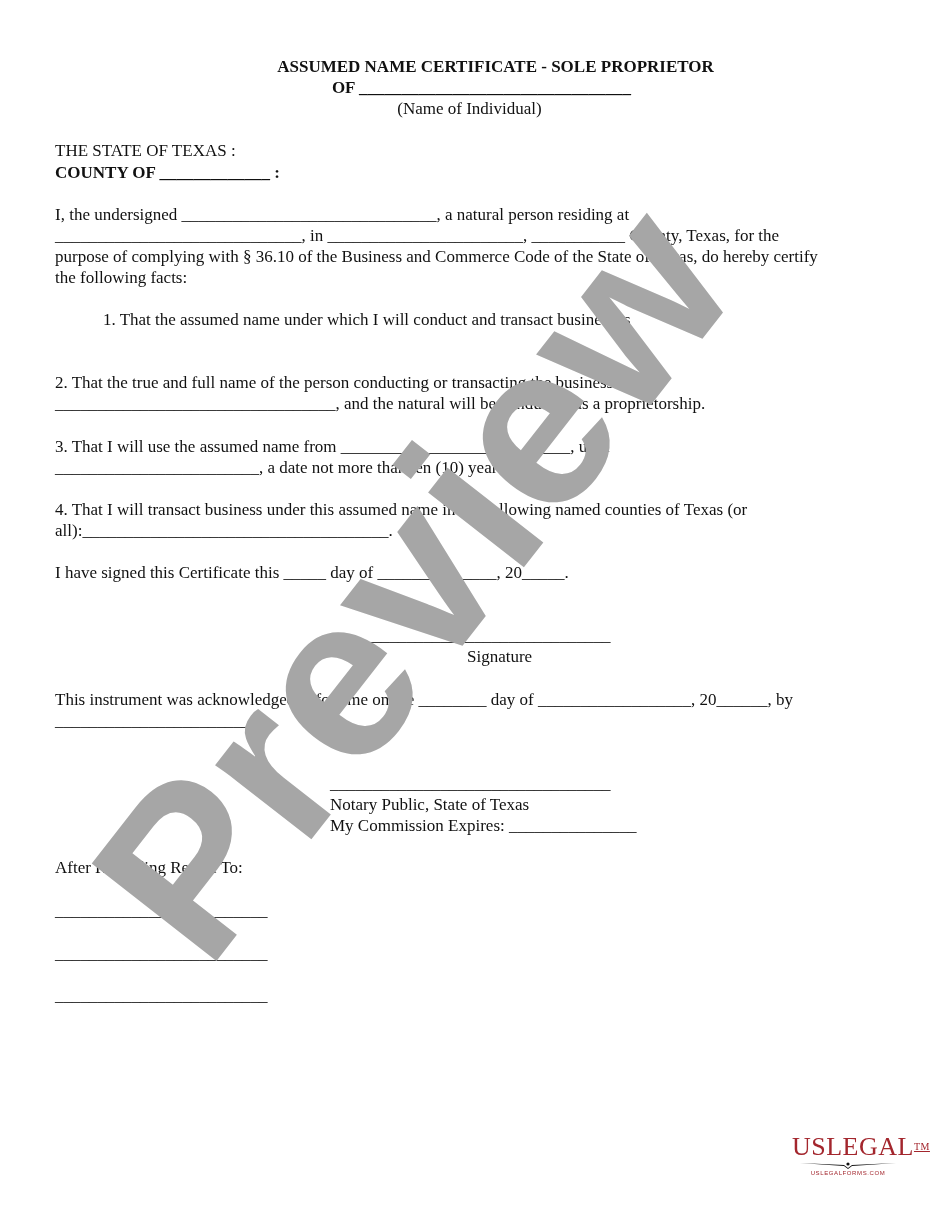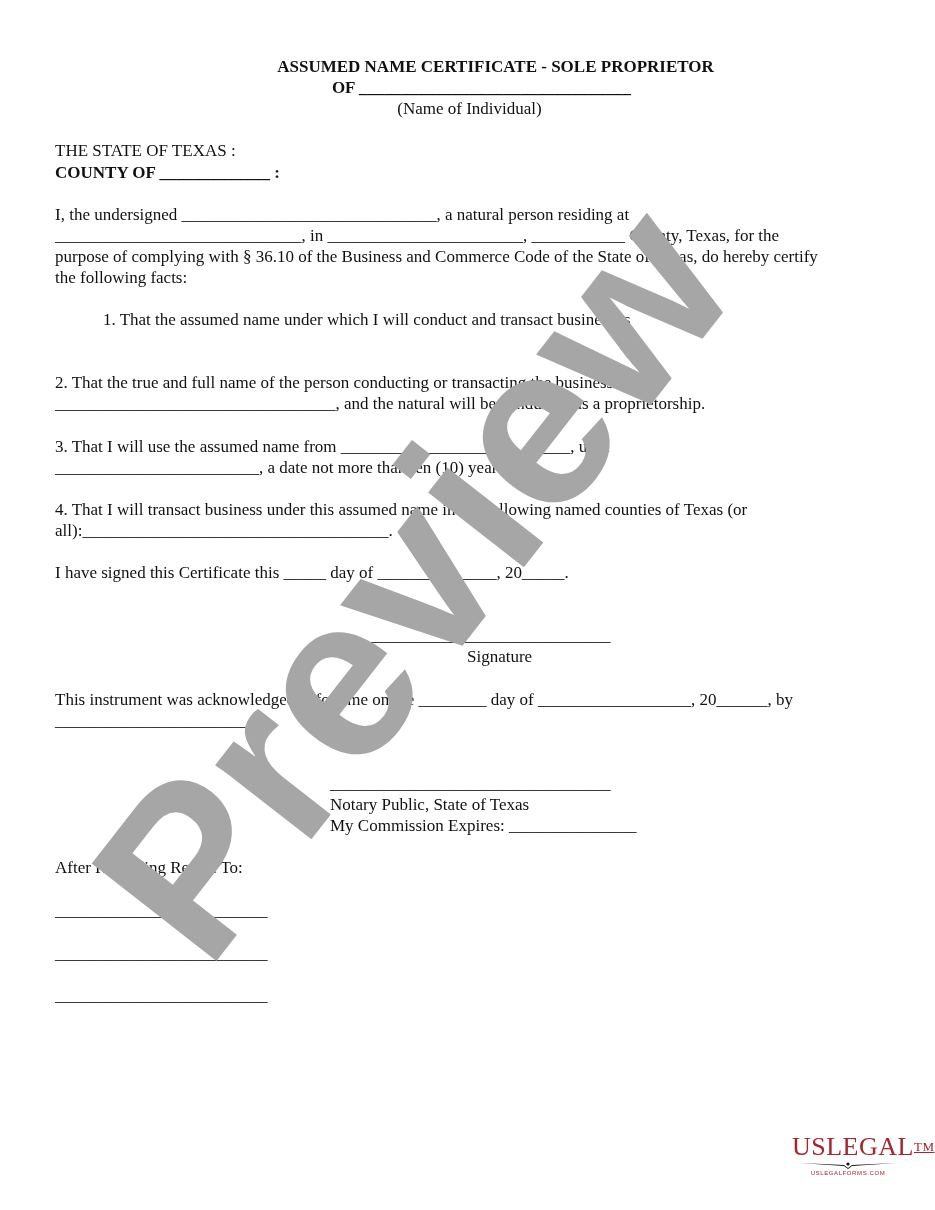--- a/index.html
+++ b/index.html
@@ -5,21 +5,21 @@
   html, body { margin: 0; padding: 0; background: #ffffff; }
   body { width: 935px; height: 1210px; position: relative; overflow: hidden;
          font-family: "Liberation Serif", serif; color: #111; font-size: 17px; }
   .page { position: absolute; left: 0; top: 0; width: 935px; height: 1210px; }
   .line { position: absolute; white-space: pre; line-height: 21px; }
   .center { left: 0; width: 935px; text-align: center; }
   .title { font-weight: bold; font-size: 17px; padding-left: 28px; }
   .watermark { position: absolute; left: 0; top: 0; width: 935px; height: 1210px; pointer-events: none; }
   .logo { position: absolute; left: 792px; top: 1134px; width: 112px; height: 48px; text-align: center; }
   .logo-main { font-family: "Liberation Serif", serif; color: #a3262d; font-size: 26px; line-height: 26px; letter-spacing: 0.5px; }
-  .logo-main .tm { font-size: 13px; vertical-align: top; color: #a3262d; text-decoration: underline; }
+  .logo-main .tm { font-size: 10px; vertical-align: top; color: #a3262d; text-decoration: underline; }
   .logo-sub { font-family: "Liberation Sans", sans-serif; font-size: 6px; color: #a3262d; letter-spacing: 0.6px; margin-top: 6px; }
   .logo-wings { display: block; margin: 1px auto 0; }
 </style>
 </head>
 <body>
 
 <div class="page">
 
   <div class="line center title" style="top:56px;">ASSUMED NAME CERTIFICATE - SOLE PROPRIETOR</div>
   <div class="line center title" style="top:77px; left:-14px;">OF ________________________________</div>

